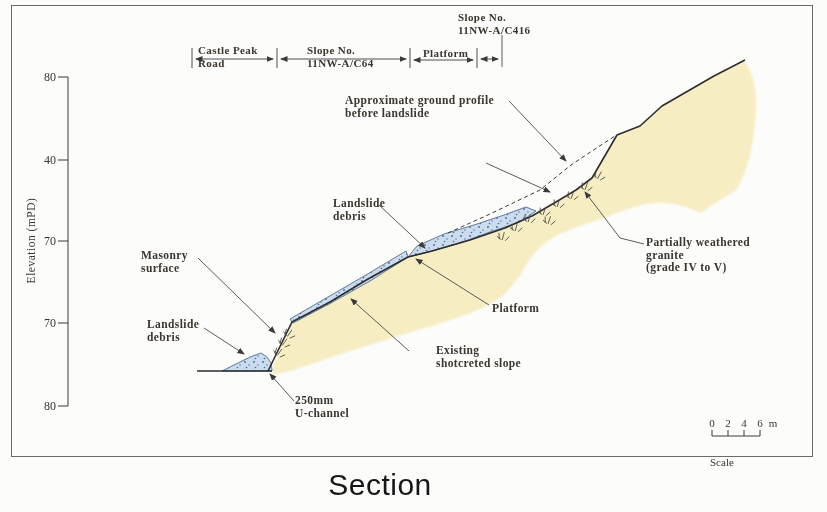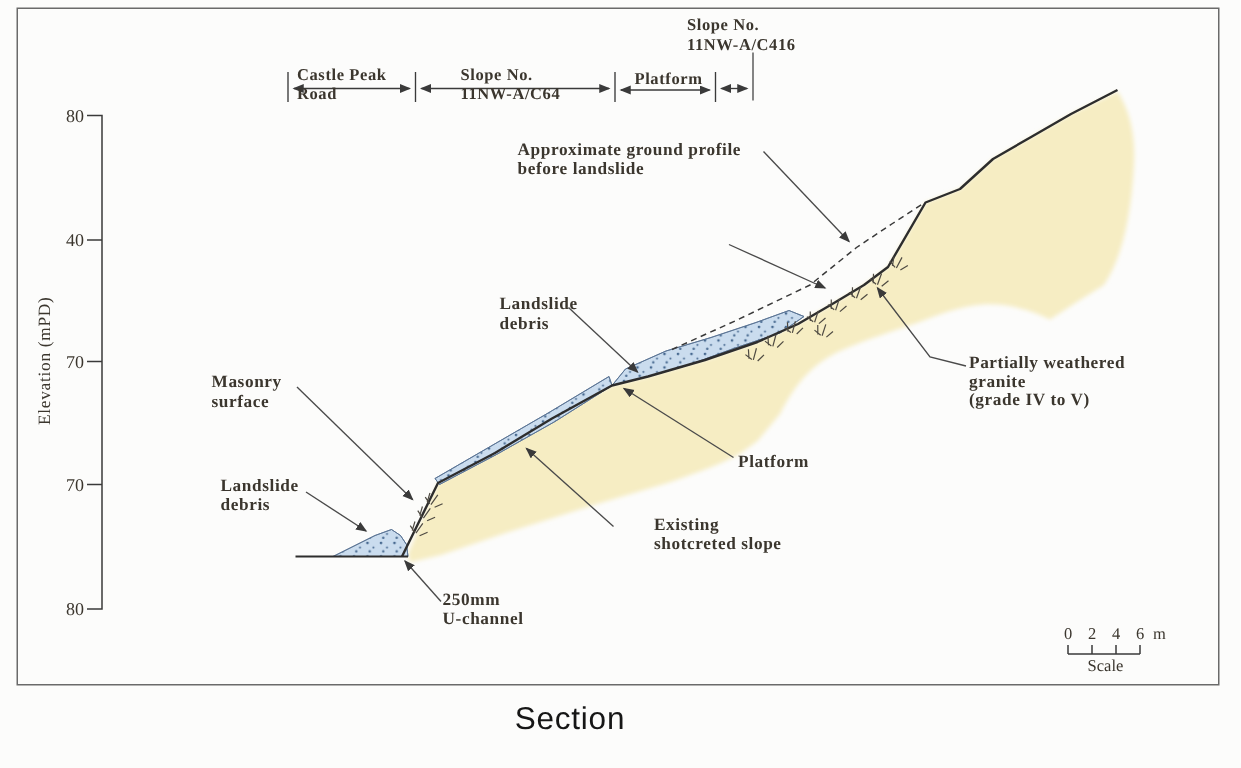--- a/index.html
+++ b/index.html
@@ -7,23 +7,23 @@
          font-family:"Liberation Serif", serif;color:#3b362e;}
   #frame{position:absolute;left:11px;top:5px;width:800px;height:450px;border:1px solid #6a6a6a;}
   svg{position:absolute;left:0;top:0;}
   .lbl{position:absolute;font-size:11.5px;line-height:12.5px;letter-spacing:.4px;
        white-space:pre-line;color:#3b362e;font-weight:bold;}
   .dim{position:absolute;font-size:11px;line-height:13px;letter-spacing:.4px;white-space:pre-line;font-weight:bold;}
   .tick{position:absolute;width:18px;text-align:right;font-size:12px;line-height:14px;}
   #elev-label{position:absolute;left:-46px;top:233px;width:156px;height:15px;text-align:center;
        font-size:11.5px;letter-spacing:.5px;transform:rotate(-90deg);}
   .sb-num{position:absolute;width:10px;text-align:center;font-size:11px;line-height:12px;}
-  #sb-scale{position:absolute;left:710px;top:438px;width:54px;text-align:center;font-size:11px;}
+  #sb-scale{position:absolute;left:710px;top:456px;width:54px;text-align:left;font-size:11px;}
   #section-title{position:absolute;left:290px;top:468px;width:180px;text-align:center;
-       font-size:21px;font-family:"Liberation Sans", sans-serif;color:#161616;letter-spacing:.5px;}
+       font-size:30px;font-family:"Liberation Sans", sans-serif;color:#161616;letter-spacing:.5px;}
 </style>
 </head>
 <body>
 
 <div id="stage">
 
   <svg width="827" height="512" viewBox="0 0 827 512">
     <defs>
       <filter id="soft" x="-5%" y="-5%" width="110%" height="110%">
         <feGaussianBlur stdDeviation="1.3"></feGaussianBlur>

